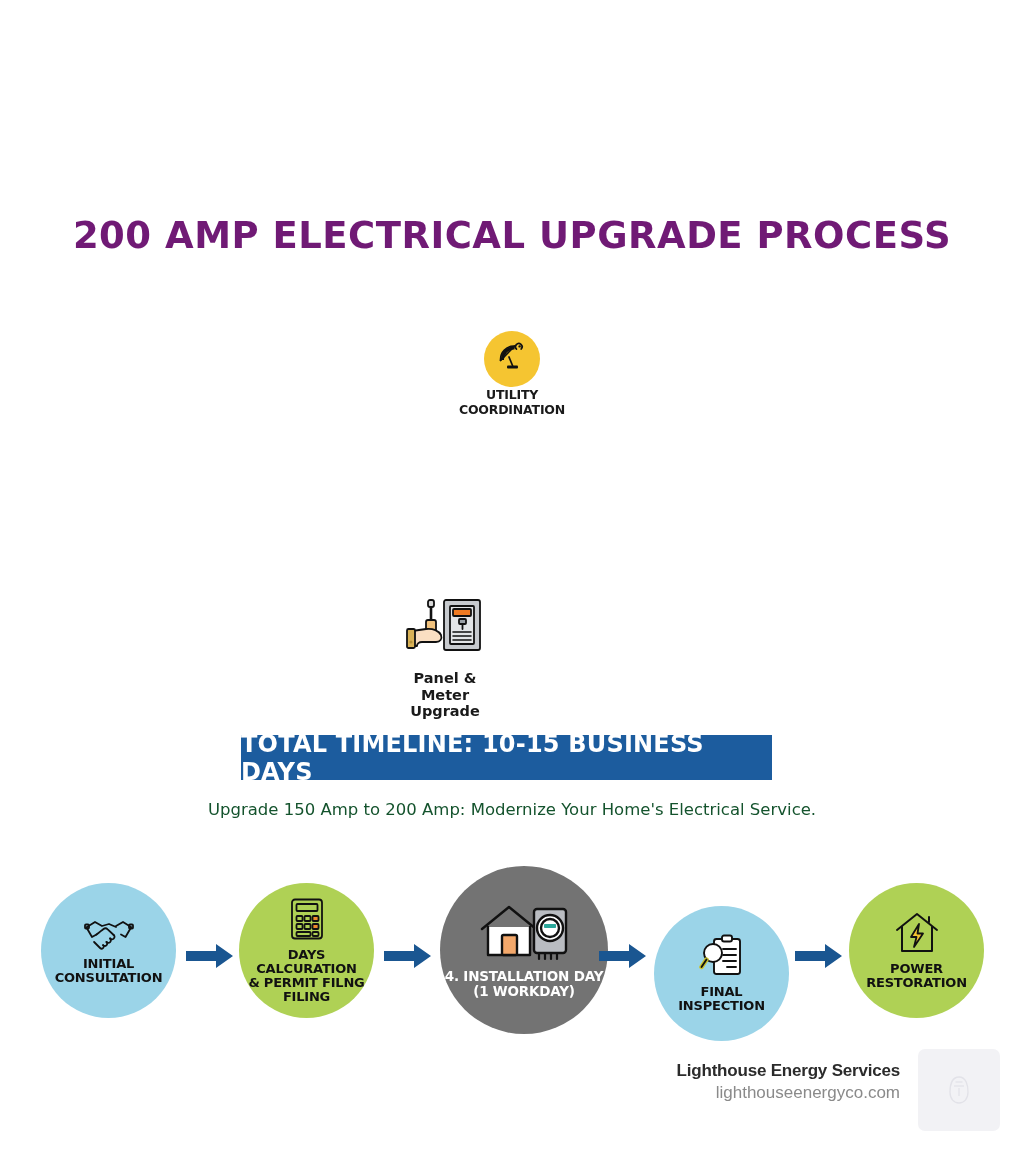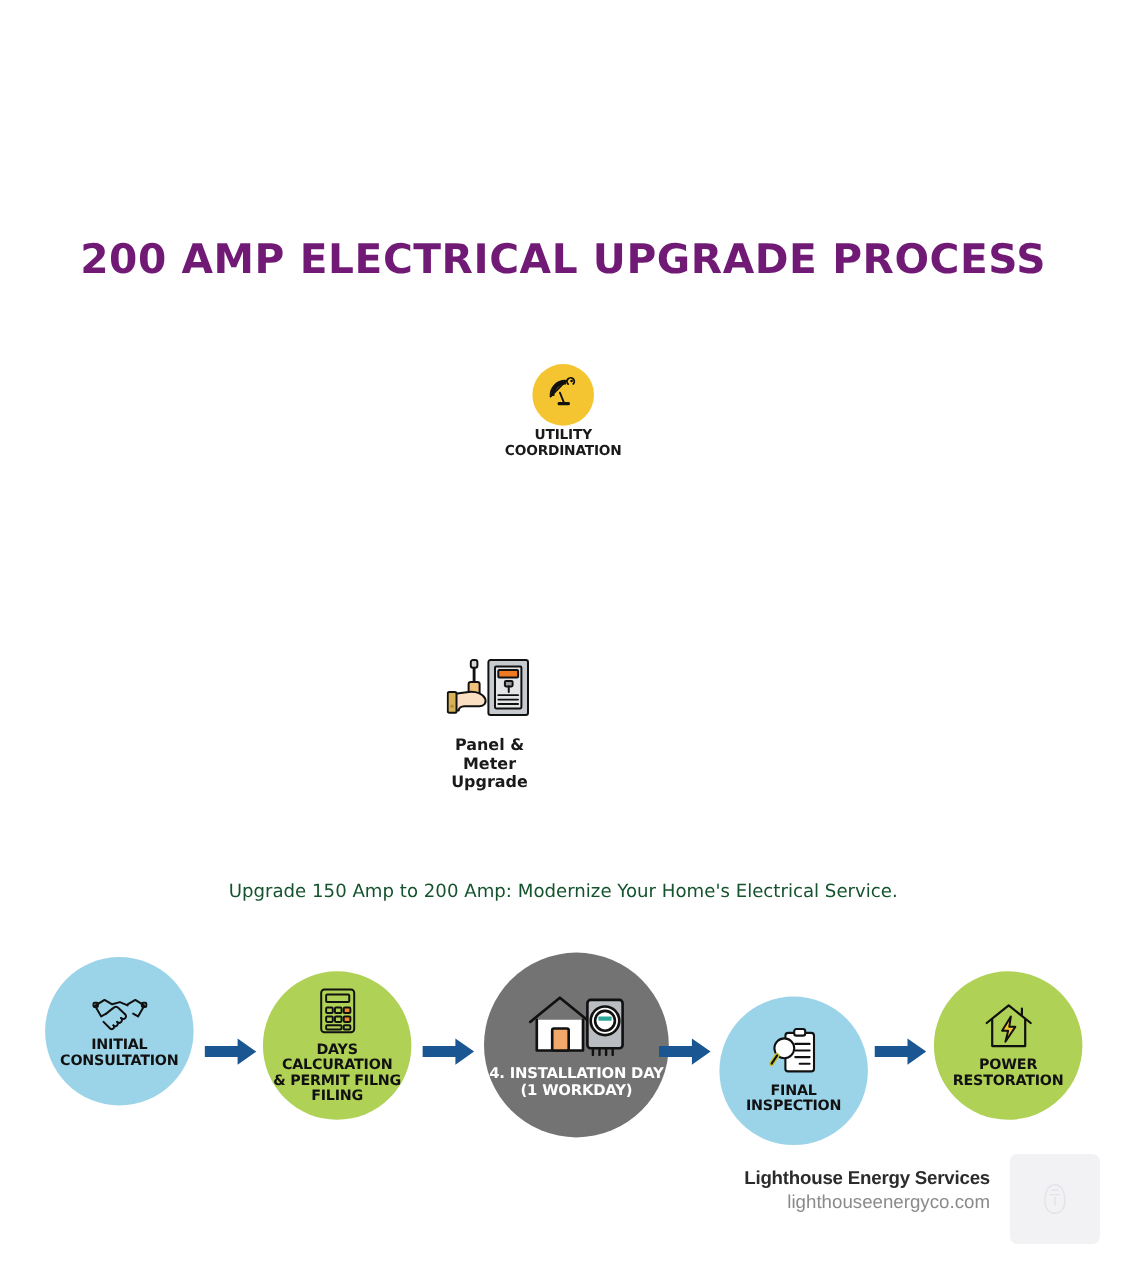--- a/index.html
+++ b/index.html
@@ -46,21 +46,21 @@
   }
   .n-small { width:135px; height:135px; }
   .n-small .lbl { font-size:13px; color:#111; margin-top:7px; }
   .n-big { width:168px; height:168px; }
   .n-big .lbl { font-size:13.5px; color:#ffffff; margin-top:6px; }
 
   .c-blue  { background:#9bd4e8; }
   .c-green { background:#afd155; }
   .c-orange{ background:#737373;margin-left:12px; }
 
-  #node-0 { left:41px;  top:430px; }
+  #node-0 { left:41px;  top:443px; }
   #node-1 { left:239px; top:443px; }
   #node-2 { left:428px; top:426px; }
   #node-3 { left:654px; top:466px; }
   #node-4 { left:849px; top:443px; }
 
   
   .arrow { position:absolute; top:503px; height:26px; }
   .arrow svg { display:block; }
   #arrow-0 { left:186px; }
   #arrow-1 { left:384px; }
@@ -282,20 +282,23 @@
         </svg>
       </div>
       <div class="slbl">
         <div>Panel &amp; Meter</div>
         <div>Upgrade</div>
       </div>
     </div>
 
   </div>
 
+  <div class="banner">
+    <span class="banner-text">TOTAL TIMELINE: 10-15 BUSINESS DAYS</span>
+  </div>
 
   <div class="tagline">Upgrade 150 Amp to 200 Amp: Modernize Your Home's Electrical Service.</div>
 
   <div class="footer">
     <div class="brand">
       <div class="brand-name">Lighthouse Energy Services</div>
       <div class="brand-url">lighthouseenergyco.com</div>
     </div>
     <div class="logo-box">
       <svg width="26" height="32" viewBox="0 0 26 32">

